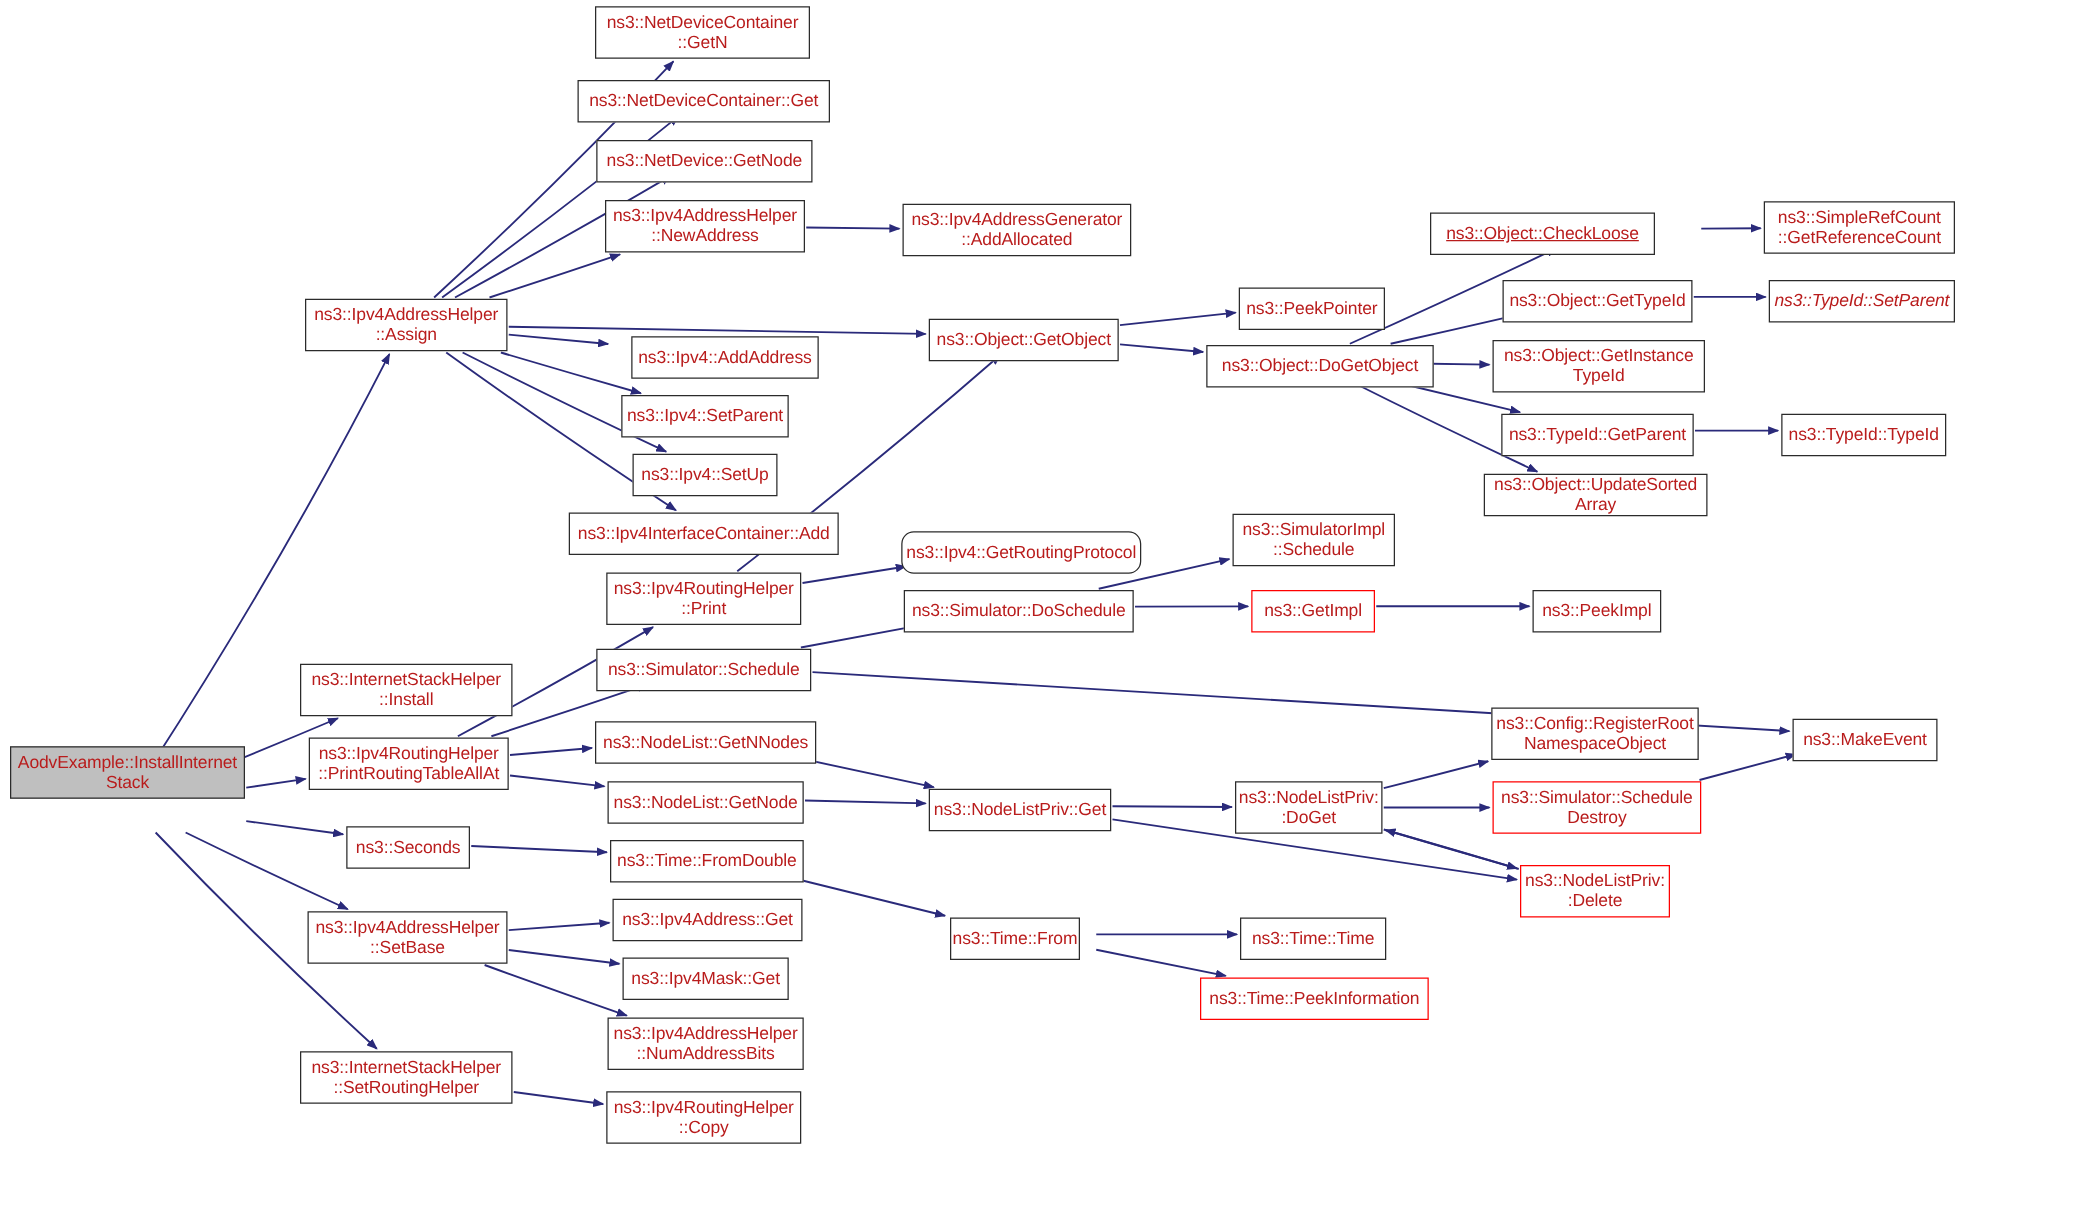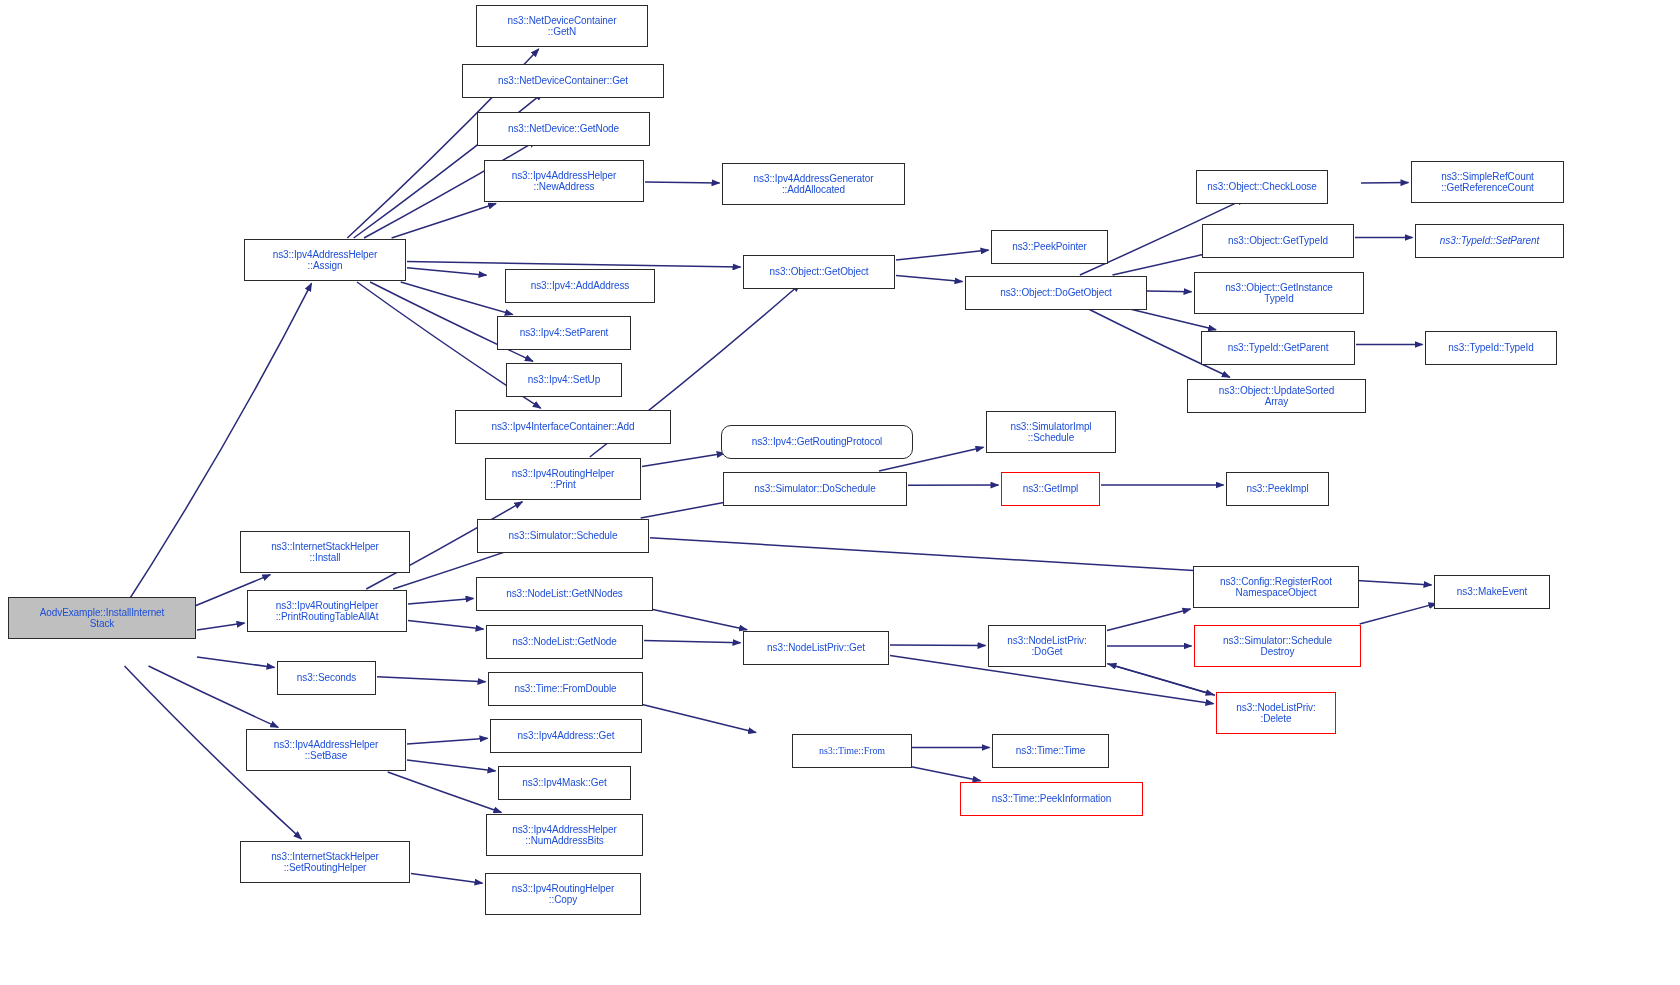--- a/index.html
+++ b/index.html
@@ -1,22 +1,22 @@
 <!DOCTYPE html>
 <html><head>
 <meta charset="utf-8">
 <style>
   html,body{margin:0;padding:0;background:#ffffff;}
   #canvas{position:relative;width:1680px;height:985px;background:#ffffff;
           font-family:"Liberation Sans","DejaVu Sans",sans-serif;overflow:hidden;}
   svg#edges{position:absolute;left:0;top:0;width:1680px;height:985px;}
   .node{position:absolute;box-sizing:border-box;border:1px solid #2b2b2b;
-        background:#ffffff;color:#1d4ed8;display:flex;align-items:center;
+        background:#ffffff;color:#b91c1c;display:flex;align-items:center;
         justify-content:center;text-align:center;line-height:1.12;
-        font-size:10px;letter-spacing:-0.1px;padding:16px 4px;white-space:pre-line;}
+        font-size:14px;letter-spacing:-0.1px;padding:16px 4px;white-space:pre-line;}
   .node.root{background:#bfbfbf;border:1px solid #2b2b2b;}
   .node.red{border:1.5px solid #ff0000;}
 </style>
 </head>
 <body>
 
 <div id="canvas">
   <svg id="edges">
     <defs>
       <marker id="arrow" markerWidth="9" markerHeight="7" refX="8" refY="3.5" orient="auto" markerUnits="userSpaceOnUse">
@@ -89,21 +89,21 @@
       <div class="node" style="left: 477px; top: 112px; width: 173px; height: 27px;">ns3::NetDevice::GetNode</div>
       <div class="node" style="left: 484px; top: 160px; width: 160px; height: 42px;">ns3::Ipv4AddressHelper
 ::NewAddress</div>
       <div class="node" style="left: 722px; top: 163px; width: 183px; height: 42px;">ns3::Ipv4AddressGenerator
 ::AddAllocated</div>
       <div class="node" style="left: 244px; top: 239px; width: 162px; height: 42px;">ns3::Ipv4AddressHelper
 ::Assign</div>
       <div class="node" style="left: 743px; top: 255px; width: 152px; height: 27px;">ns3::Object::GetObject</div>
       <div class="node" style="left: 991px; top: 230px; width: 117px; height: 27px;">ns3::PeekPointer</div>
       <div class="node" style="left: 965px; top: 276px; width: 182px; height: 27px;">ns3::Object::DoGetObject</div>
-      <div class="node" style="left: 1196px; top: 170px; width: 132px; height: 27px;">ns3::Object::CheckLoose</div>
+      <div class="node" style="left: 1144px; top: 170px; width: 180px; height: 27px; text-decoration: underline;">ns3::Object::CheckLoose</div>
       <div class="node" style="left: 1411px; top: 161px; width: 153px; height: 42px;">ns3::SimpleRefCount
 ::GetReferenceCount</div>
       <div class="node" style="left: 1202px; top: 224px; width: 152px; height: 27px;">ns3::Object::GetTypeId</div>
       <div class="node" style="left: 1415px; top: 224px; width: 149px; height: 27px; font-style: italic;">ns3::TypeId::SetParent</div>
       <div class="node" style="left: 1194px; top: 272px; width: 170px; height: 42px;">ns3::Object::GetInstance
 TypeId</div>
       <div class="node" style="left: 1201px; top: 331px; width: 154px; height: 27px;">ns3::TypeId::GetParent</div>
       <div class="node" style="left: 1425px; top: 331px; width: 132px; height: 27px;">ns3::TypeId::TypeId</div>
       <div class="node" style="left: 1187px; top: 379px; width: 179px; height: 30px;">ns3::Object::UpdateSorted
 Array</div>
@@ -131,21 +131,21 @@
 :DoGet</div>
       <div class="node" style="left: 1193px; top: 566px; width: 166px; height: 42px;">ns3::Config::RegisterRoot
 NamespaceObject</div>
       <div class="node red" style="left: 1194px; top: 625px; width: 167px; height: 42px;">ns3::Simulator::Schedule
 Destroy</div>
       <div class="node red" style="left: 1216px; top: 692px; width: 120px; height: 42px;">ns3::NodeListPriv:
 :Delete</div>
       <div class="node" style="left: 1434px; top: 575px; width: 116px; height: 27px;">ns3::MakeEvent</div>
       <div class="node" style="left: 277px; top: 661px; width: 99px; height: 27px;">ns3::Seconds</div>
       <div class="node" style="left: 488px; top: 672px; width: 155px; height: 27px;">ns3::Time::FromDouble</div>
-      <div class="node" style="left: 792px; top: 734px; width: 120px; height: 27px; font-family: Liberation Serif, serif;">ns3::Time::From</div>
+      <div class="node" style="left: 760px; top: 734px; width: 104px; height: 27px;">ns3::Time::From</div>
       <div class="node" style="left: 992px; top: 734px; width: 117px; height: 27px;">ns3::Time::Time</div>
       <div class="node red" style="left: 960px; top: 782px; width: 183px; height: 26px;">ns3::Time::PeekInformation</div>
       <div class="node" style="left: 246px; top: 729px; width: 160px; height: 42px;">ns3::Ipv4AddressHelper
 ::SetBase</div>
       <div class="node" style="left: 490px; top: 719px; width: 152px; height: 27px;">ns3::Ipv4Address::Get</div>
       <div class="node" style="left: 498px; top: 766px; width: 133px; height: 27px;">ns3::Ipv4Mask::Get</div>
       <div class="node" style="left: 486px; top: 814px; width: 157px; height: 42px;">ns3::Ipv4AddressHelper
 ::NumAddressBits</div>
       <div class="node" style="left: 240px; top: 841px; width: 170px; height: 42px;">ns3::InternetStackHelper
 ::SetRoutingHelper</div>

